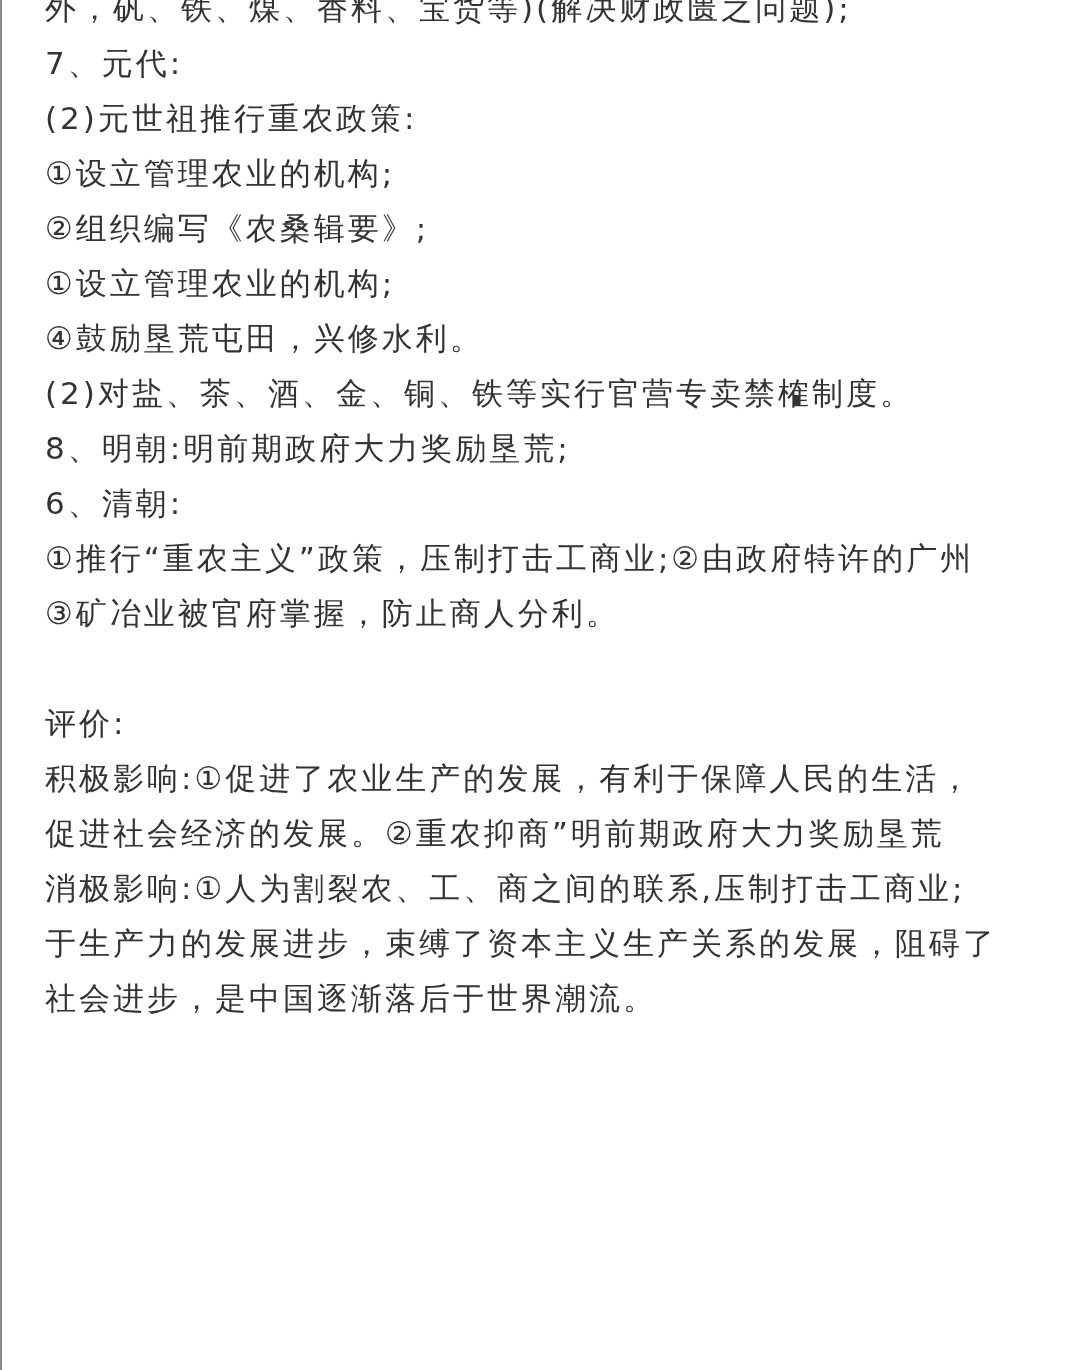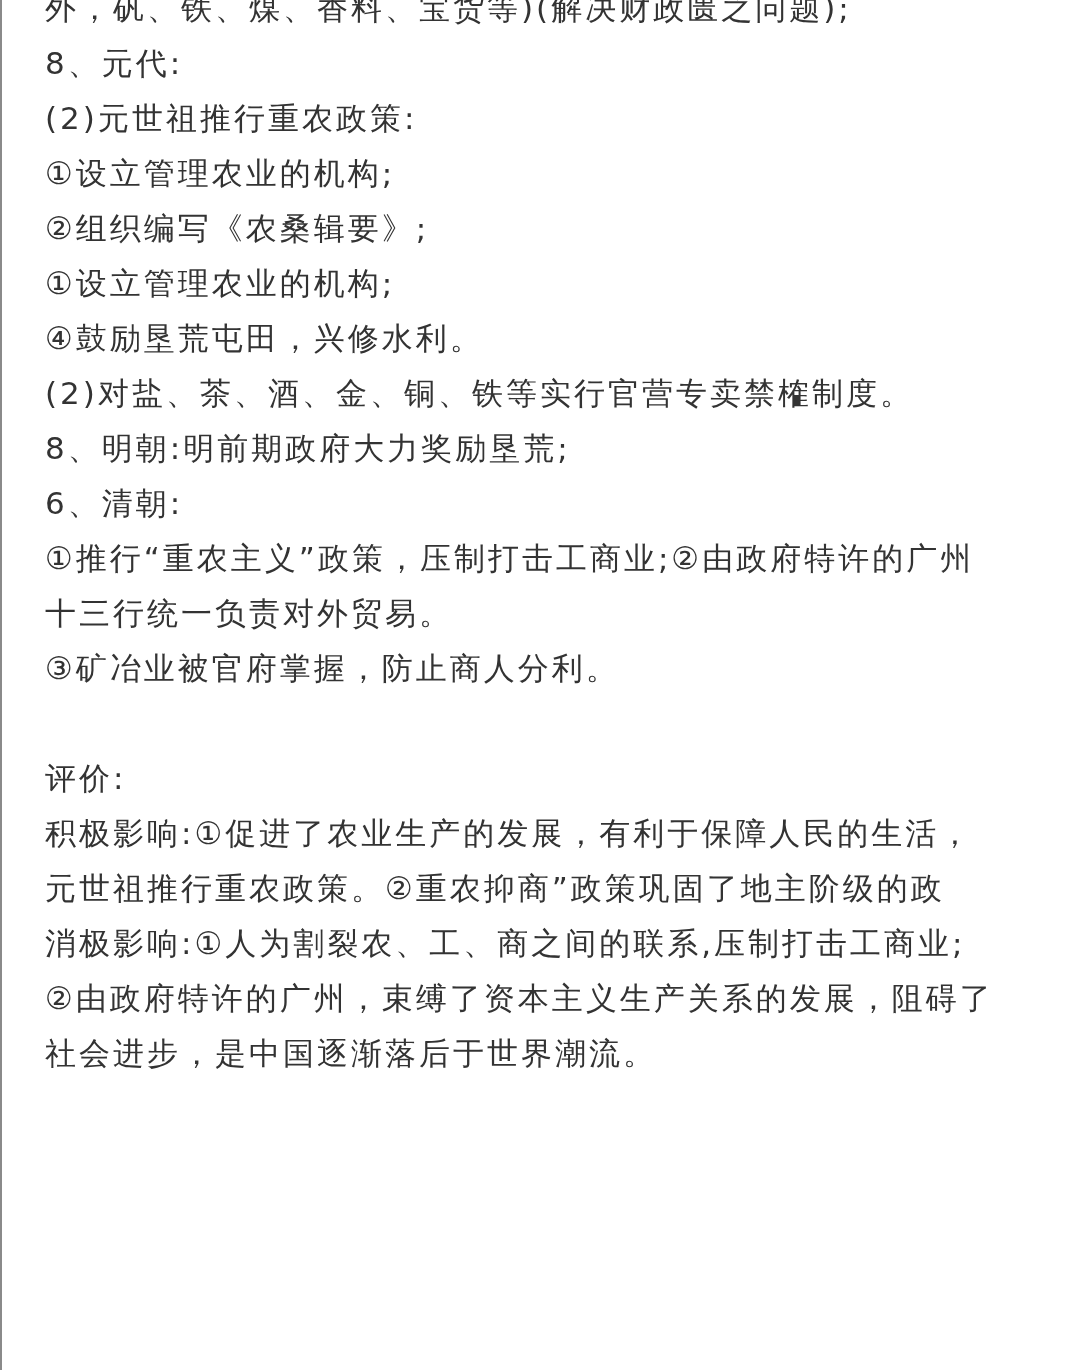--- a/index.html
+++ b/index.html
@@ -33,32 +33,31 @@
   }
   .blank { height: 55px; }
 </style>
 </head>
 <body>
 
 <div class="left-border"></div>
 
 <div class="doc">
   <div class="line">外，矾、铁、煤、香料、宝货等)(解决财政匮之问题);</div>
-  <div class="line">8、元代:</div>
+  <div class="line">7、元代:</div>
   <div class="line">(2)元世祖推行重农政策:</div>
   <div class="line">①设立管理农业的机构;</div>
   <div class="line">②组织编写《农桑辑要》;</div>
   <div class="line">①设立管理农业的机构;</div>
   <div class="line">④鼓励垦荒屯田，兴修水利。</div>
   <div class="line">(2)对盐、茶、酒、金、铜、铁等实行官营专卖禁榷制度。</div>
   <div class="line">8、明朝:明前期政府大力奖励垦荒;</div>
   <div class="line">6、清朝:</div>
   <div class="line">①推行“重农主义”政策，压制打击工商业;②由政府特许的广州</div>
-  <div class="line">十三行统一负责对外贸易。</div>
   <div class="line">③矿冶业被官府掌握，防止商人分利。</div>
   <div class="blank"></div>
   <div class="line">评价:</div>
   <div class="line">积极影响:①促进了农业生产的发展，有利于保障人民的生活，</div>
-  <div class="line">元世祖推行重农政策。②重农抑商”政策巩固了地主阶级的政</div>
+  <div class="line">促进社会经济的发展。②重农抑商”明前期政府大力奖励垦荒</div>
   <div class="line">消极影响:①人为割裂农、工、商之间的联系,压制打击工商业;</div>
-  <div class="line">②由政府特许的广州，束缚了资本主义生产关系的发展，阻碍了</div>
+  <div class="line">于生产力的发展进步，束缚了资本主义生产关系的发展，阻碍了</div>
   <div class="line">社会进步，是中国逐渐落后于世界潮流。</div>
 </div>
 
 </body></html>

